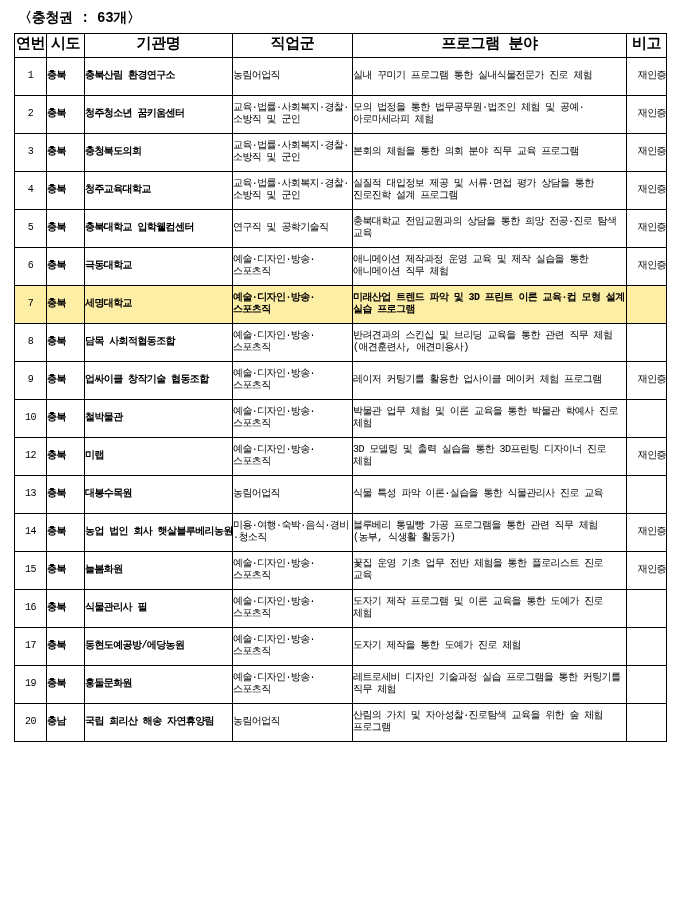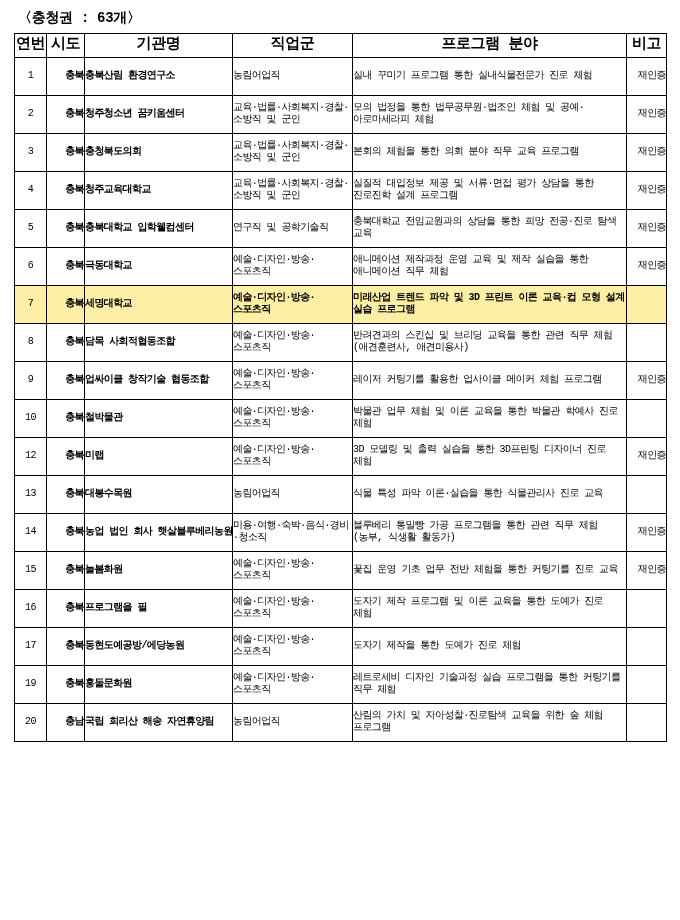--- a/index.html
+++ b/index.html
@@ -61,21 +61,21 @@
   col.c-job   { width: 120px; }
   col.c-prog  { width: 274px; }
   col.c-note  { width: 40px; }
 
   td.no {
     text-align: center;
     font-size: 11px;
     letter-spacing: 0;
   }
   td.sido {
-    text-align: right;
+    text-align: left;
     font-weight: bold;
     font-size: 11px;
     letter-spacing: -0.5px;
   }
   td.org {
     text-align: left;
     padding: 2px 3px;
     font-weight: bold;
     font-size: 11px;
     letter-spacing: -0.7px;
@@ -408,35 +408,35 @@
           <td class="sido">
             <span class="job-wrap">충북</span>
           </td>
           <td class="org">
             <span class="job-wrap">늘봄화원</span>
           </td>
           <td class="job">
             <span class="job-wrap">예술·디자인·방송·스포츠직</span>
           </td>
           <td class="prog">
-            <span class="job-wrap">꽃집 운영 기초 업무 전반 체험을 통한 커팅기를 진로 교육</span>
+            <span class="job-wrap">꽃집 운영 기초 업무 전반 체험을 통한 플로리스트 진로 교육</span>
           </td>
           <td class="note">
             <span class="job-wrap">재인증</span>
           </td>
         </tr>
         <tr class="row">
           <td class="no">
             <span class="job-wrap">16</span>
           </td>
           <td class="sido">
             <span class="job-wrap">충북</span>
           </td>
           <td class="org">
-            <span class="job-wrap">프로그램을 필</span>
+            <span class="job-wrap">식물관리사 필</span>
           </td>
           <td class="job">
             <span class="job-wrap">예술·디자인·방송·스포츠직</span>
           </td>
           <td class="prog">
             <span class="job-wrap">도자기 제작 프로그램 및 이론 교육을 통한 도예가 진로 체험</span>
           </td>
           <td class="note">
             <span class="job-wrap"></span>
           </td>

